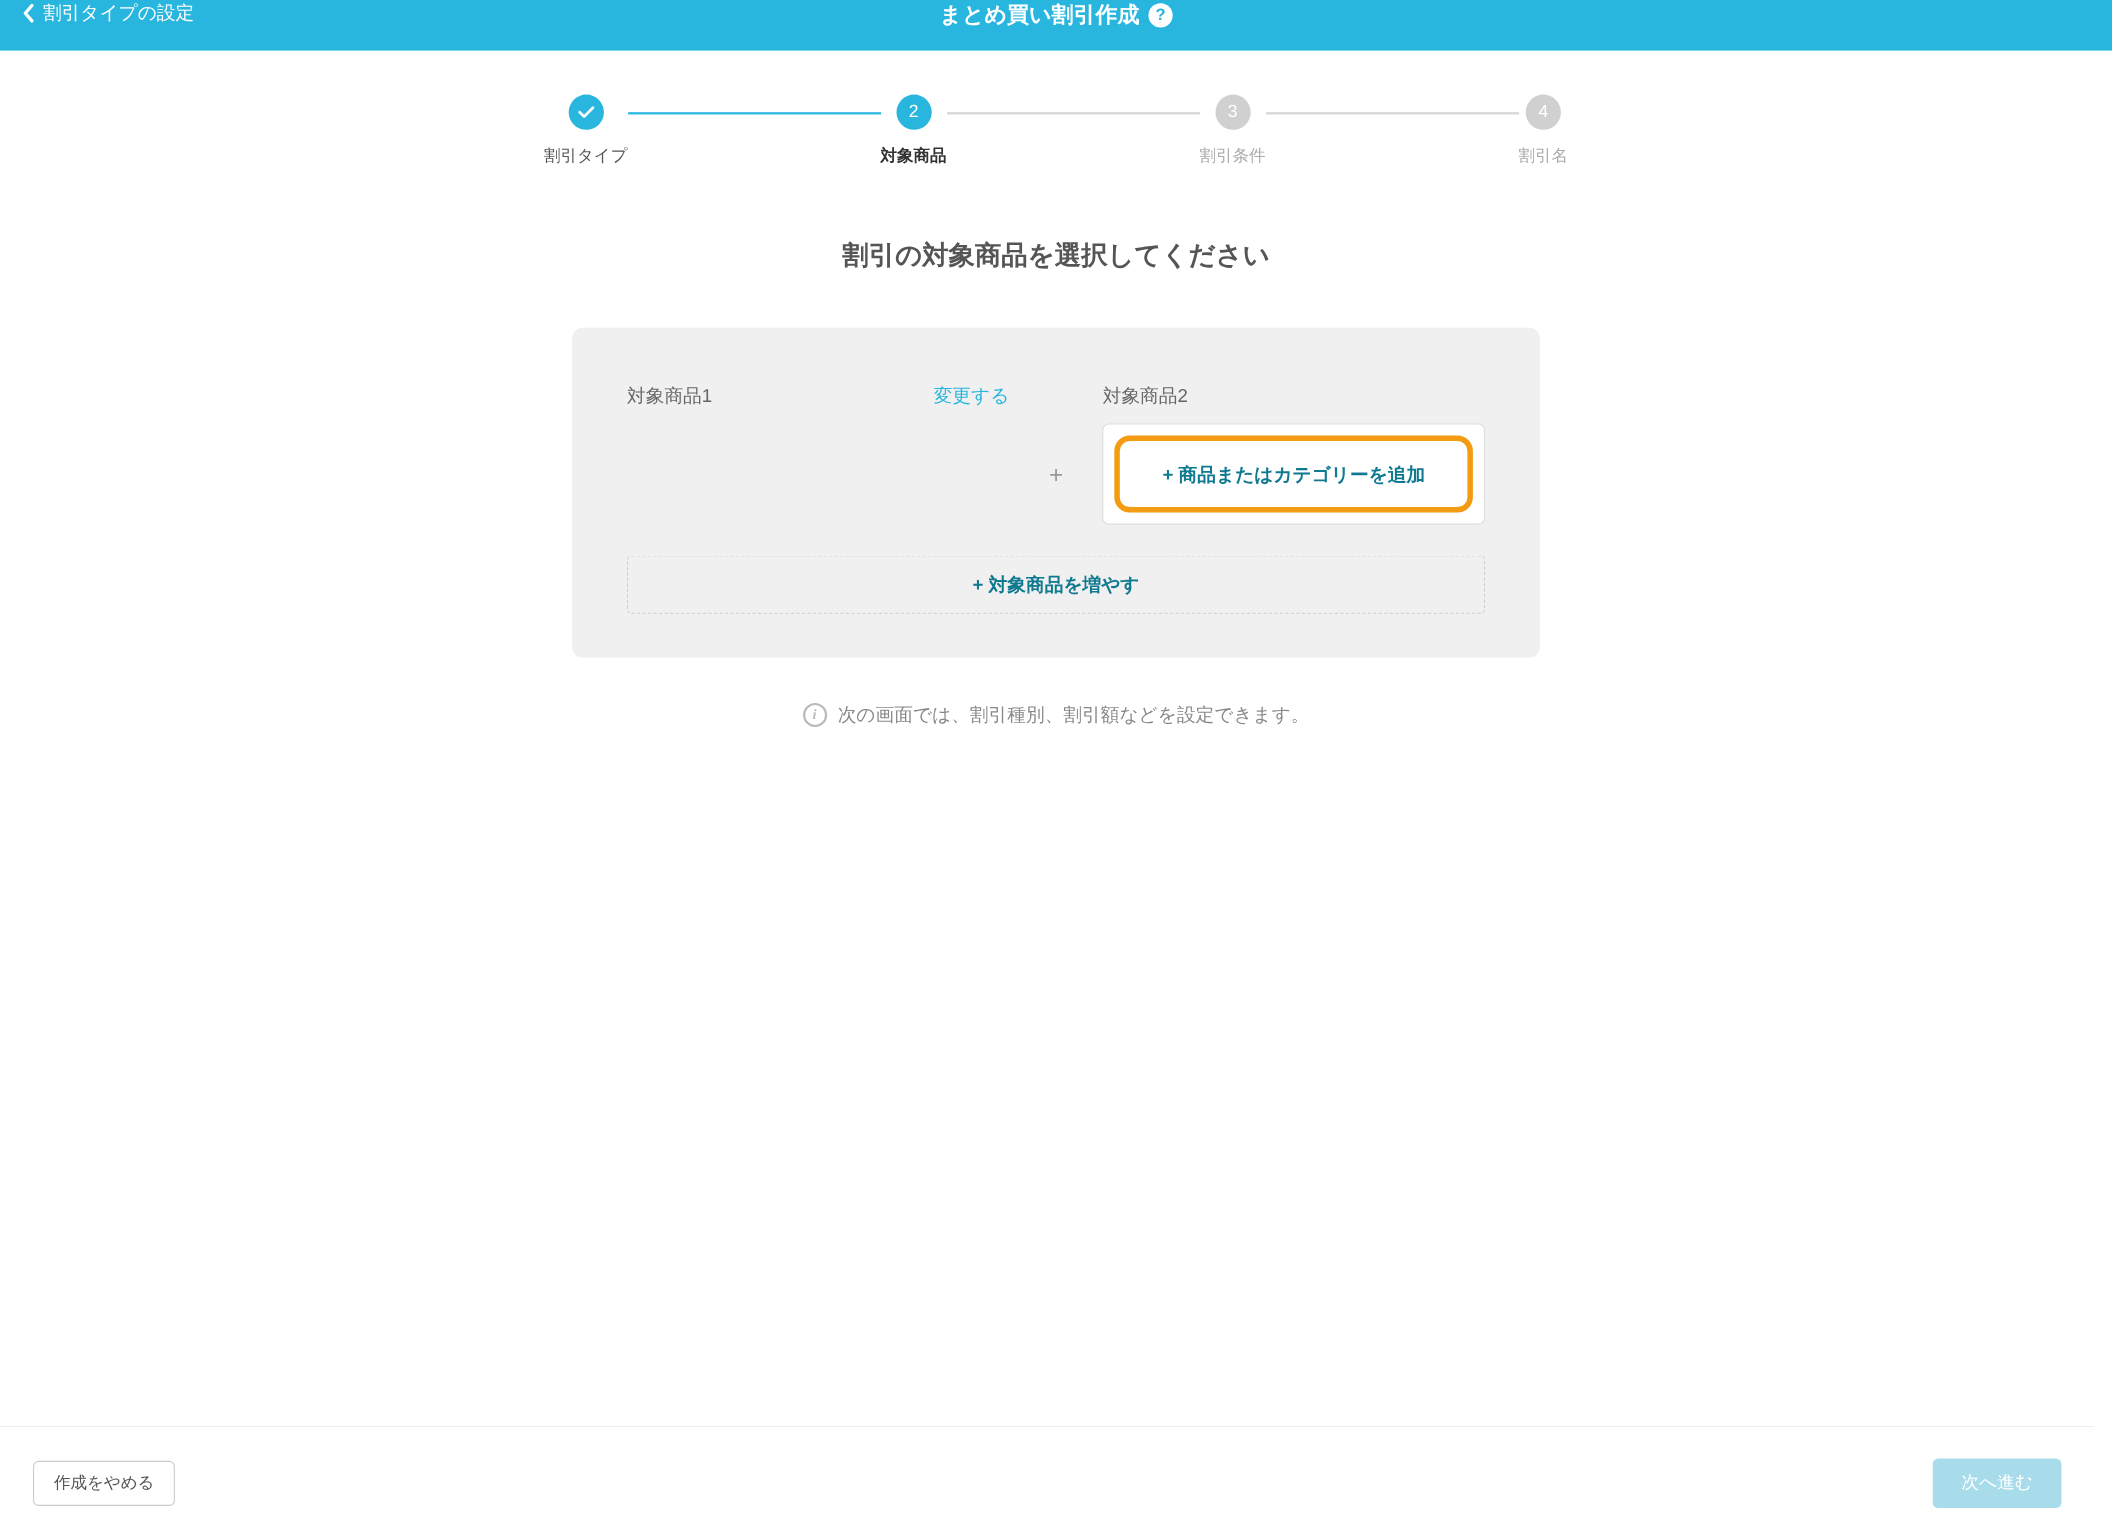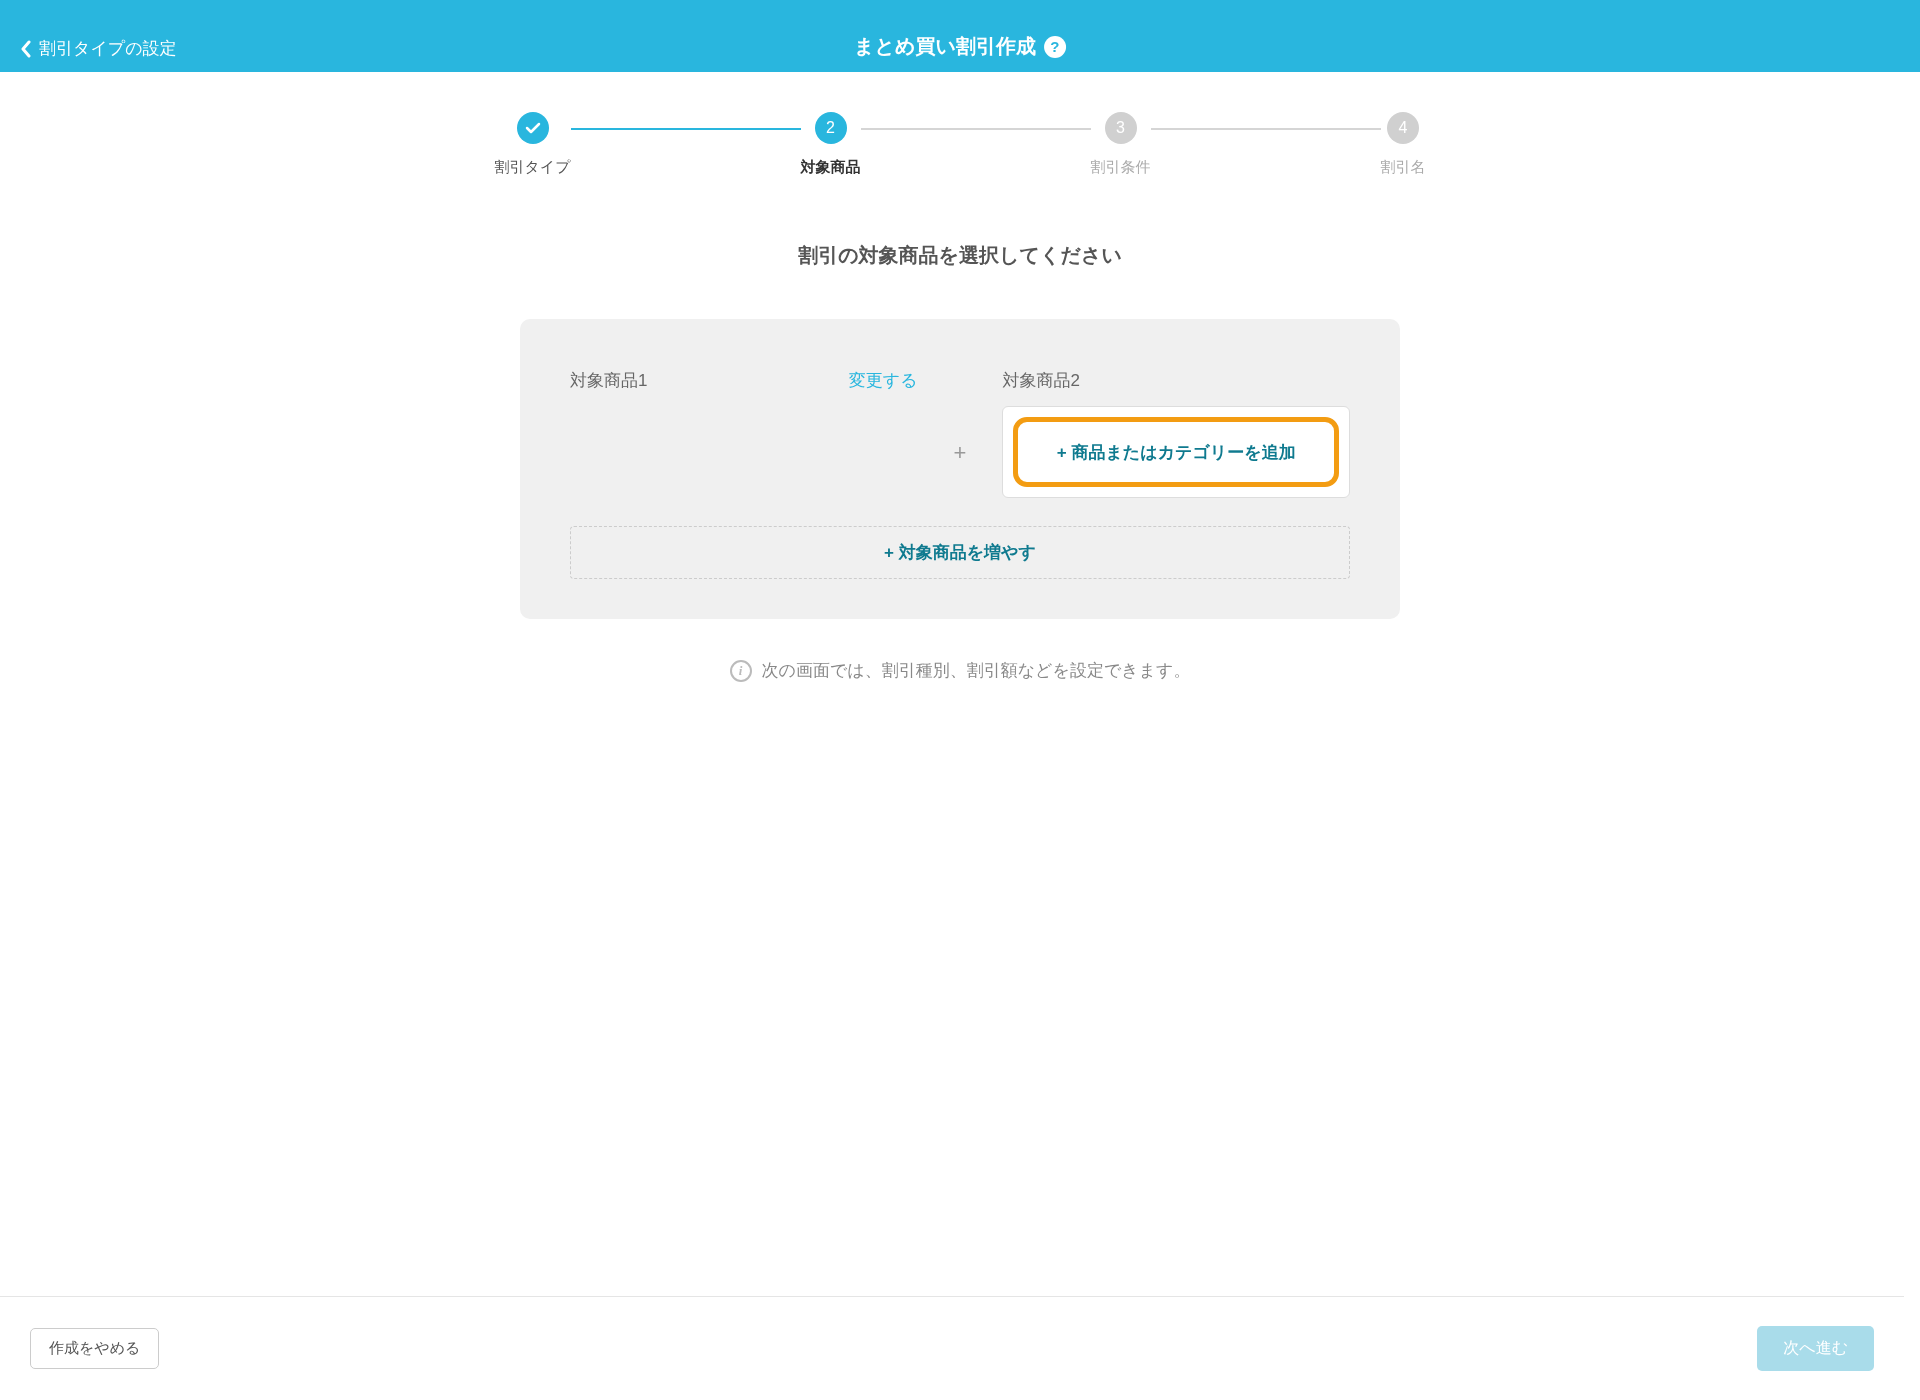--- a/index.html
+++ b/index.html
@@ -3,24 +3,24 @@
   <meta charset="utf-8">
   <style>
     * { margin: 0; padding: 0; box-sizing: border-box; }
     body {
       font-family: -apple-system, BlinkMacSystemFont, "Hiragino Kaku Gothic ProN", "Hiragino Sans", Meiryo, sans-serif;
       background: #fff;
       color: #333;
     }
     .header {
       background: #29b6de;
-      height: 72px;
-      display: flex;
-      align-items: flex-end;
-      padding: 12px 20px;
+      height: 46px;
+      display: flex;
+      align-items: flex-start;
+      padding: 0 20px;
       position: relative;
     }
     .back-link {
       display: flex;
       align-items: center;
       color: #fff;
       font-size: 17px;
       cursor: pointer;
       gap: 8px;
     }
@@ -83,21 +83,21 @@
       width: 230px;
       height: 2px;
       margin-top: 16px;
     }
     .step-line.done { background: #29b6de; }
     .step-line.pending { background: #d5d5d5; }
     .check-svg { width: 16px; height: 12px; }
 
     .page-title {
       text-align: center;
-      font-size: 20px;
+      font-size: 24px;
       font-weight: 600;
       color: #555;
       margin: 35px 0 50px;
     }
     .card {
       background: #f0f0f0;
       border-radius: 10px;
       max-width: 880px;
       margin: 0 auto;
       padding: 50px 50px 40px;

